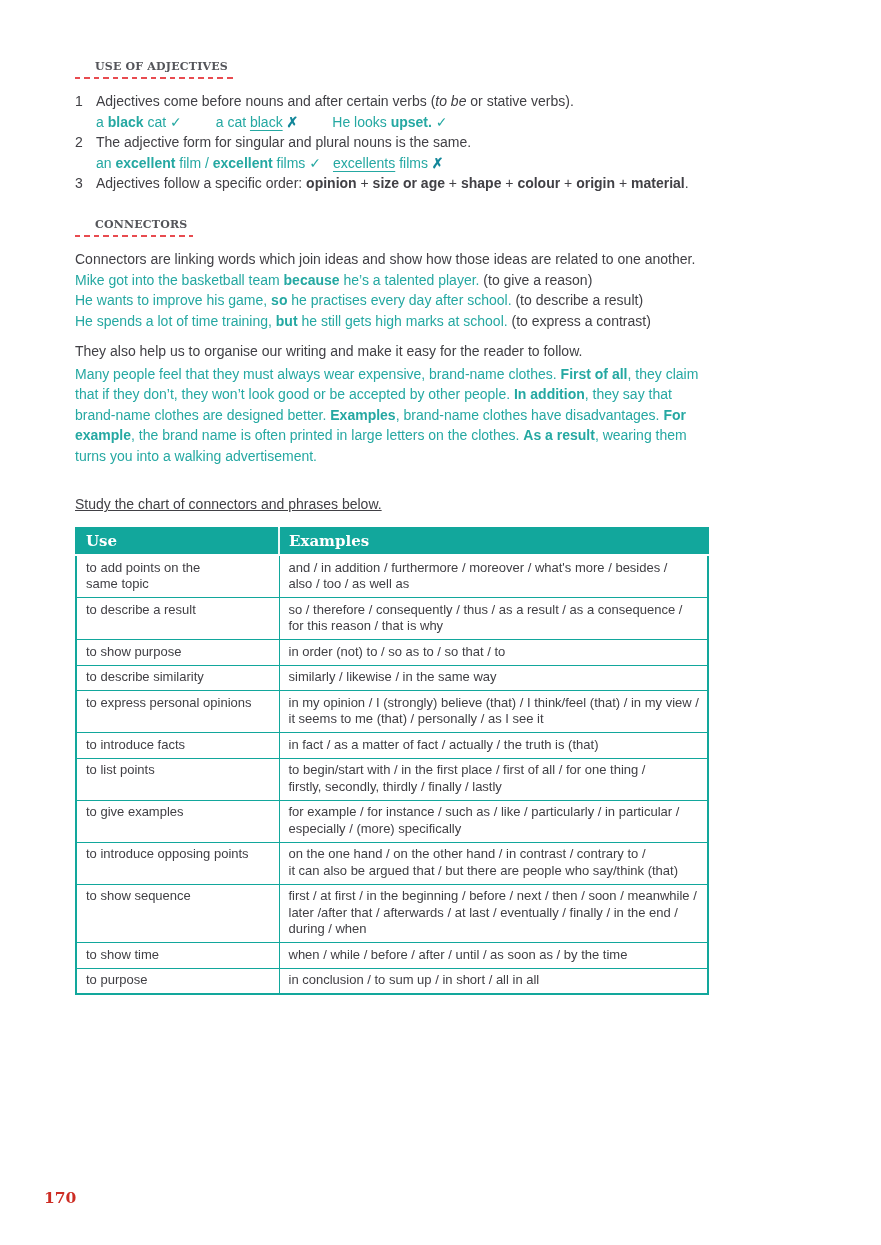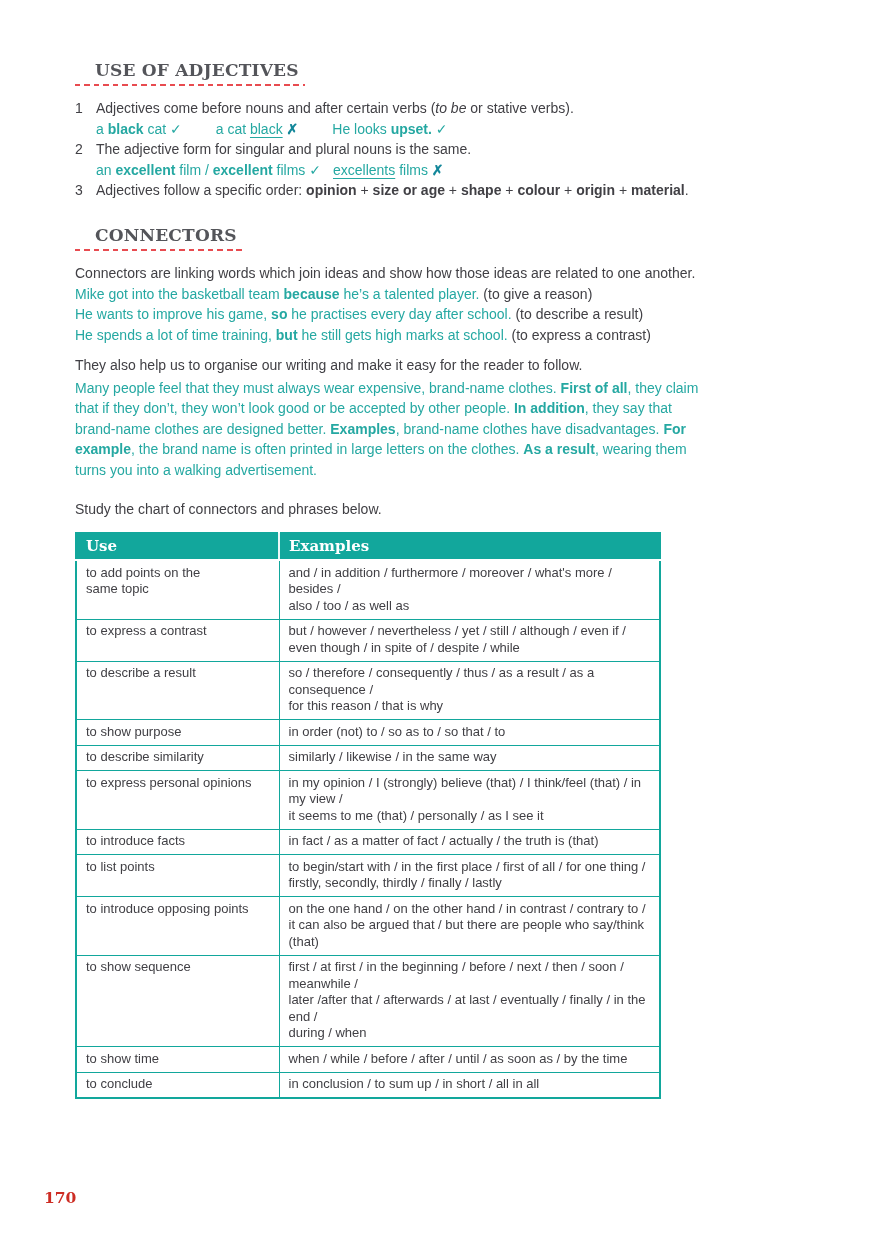--- a/index.html
+++ b/index.html
@@ -18,21 +18,21 @@
     font-family:"Liberation Sans", sans-serif;
     color:var(--dark);
   }
   .page{padding:60px 50px 0 75px;width:881px;height:1245px;position:relative;}
 
   
   .sec-head{width:-moz-fit-content;width:fit-content;margin:0 0 12px 0;}
   .sec-head .txt{
     display:block;
     font-family:"DejaVu Serif", serif;
-    font-weight:bold;font-size:17px;letter-spacing:.2px;
+    font-weight:bold;font-size:11px;letter-spacing:.2px;
     color:#54555a;padding-left:20px;padding-right:6px;
   }
   .sec-head .dashes{
     display:block;height:2.4px;margin-top:4px;
     background:repeating-linear-gradient(90deg,var(--red-dash) 0 5.5px,transparent 5.5px 9.5px);
   }
 
   .body-txt{font-size:14px;line-height:20.5px;color:var(--dark);}
   .teal{color:var(--teal-text);}
   .seg{white-space:pre-wrap;}
@@ -50,26 +50,26 @@
   .ex-line{line-height:20.5px;font-size:14px;}
   .ex-phrase{display:inline-block;}
   .gap-a .ex-phrase:not(:last-child){margin-right:34px;}
   .gap-b .ex-phrase:not(:last-child){margin-right:12px;}
   .gap-c .ex-phrase:not(:last-child){margin-right:86px;}
 
   .connectors-head{margin-top:24px;}
   .para{margin:0;max-width:706px;}
   .pre{white-space:pre-line;}
   .mt10{margin-top:10px;}
-  .mt13{margin-top:19px;}
+  .mt13{margin-top:28px;text-decoration:underline;}
   .mt2{margin-top:2px;}
 
   
   table.connectors{
-    border-collapse:collapse;margin-top:12px;width:586px;
+    border-collapse:collapse;margin-top:12px;width:634px;
     border:2px solid var(--teal);
     font-size:13px;line-height:16.5px;color:var(--dark);padding-left:40px;
   }
   table.connectors th{
     background:var(--teal);color:#ffffff;text-align:left;
     font-family:"DejaVu Serif", serif;font-weight:bold;font-size:15px;
     padding:4px 10px 5px 9px;border-bottom:2.5px solid #ffffff;
   }
   table.connectors th + th{border-left:2px solid rgba(255,255,255,.92);}
   table.connectors td{
@@ -153,25 +153,20 @@
       </tr>
     </thead>
     <tbody>
         <tr>
           <td class="use-cell ex-cell">to add points on the
 same topic</td>
           <td class="ex-cell">and / in addition / furthermore / moreover / what's more / besides /
 also / too / as well as</td>
         </tr>
         <tr>
-          <td class="use-cell ex-cell">to express a contrast</td>
-          <td class="ex-cell">but / however / nevertheless / yet / still / although / even if /
-even though / in spite of / despite / while</td>
-        </tr>
-        <tr>
           <td class="use-cell ex-cell">to describe a result</td>
           <td class="ex-cell">so / therefore / consequently / thus / as a result / as a consequence /
 for this reason / that is why</td>
         </tr>
         <tr>
           <td class="use-cell ex-cell">to show purpose</td>
           <td class="ex-cell">in order (not) to / so as to / so that / to</td>
         </tr>
         <tr>
           <td class="use-cell ex-cell">to describe similarity</td>
@@ -183,37 +178,42 @@
 it seems to me (that) / personally / as I see it</td>
         </tr>
         <tr>
           <td class="use-cell ex-cell">to introduce facts</td>
           <td class="ex-cell">in fact / as a matter of fact / actually / the truth is (that)</td>
         </tr>
         <tr>
           <td class="use-cell ex-cell">to list points</td>
           <td class="ex-cell">to begin/start with / in the first place / first of all / for one thing /
 firstly, secondly, thirdly / finally / lastly</td>
+        </tr>
+        <tr>
+          <td class="use-cell ex-cell">to give examples</td>
+          <td class="ex-cell">for example / for instance / such as / like / particularly / in particular /
+especially / (more) specifically</td>
         </tr>
         <tr>
           <td class="use-cell ex-cell">to introduce opposing points</td>
           <td class="ex-cell">on the one hand / on the other hand / in contrast / contrary to /
 it can also be argued that / but there are people who say/think (that)</td>
         </tr>
         <tr>
           <td class="use-cell ex-cell">to show sequence</td>
           <td class="ex-cell">first / at first / in the beginning / before / next / then / soon / meanwhile /
 later /after that / afterwards / at last / eventually / finally / in the end /
 during / when</td>
         </tr>
         <tr>
           <td class="use-cell ex-cell">to show time</td>
           <td class="ex-cell">when / while / before / after / until / as soon as / by the time</td>
         </tr>
         <tr>
-          <td class="use-cell ex-cell">to conclude</td>
+          <td class="use-cell ex-cell">to purpose</td>
           <td class="ex-cell">in conclusion / to sum up / in short / all in all</td>
         </tr>
       </tbody>
   </table>
 
   <div class="page-num">170</div>
 </div>
 
 </body></html>

